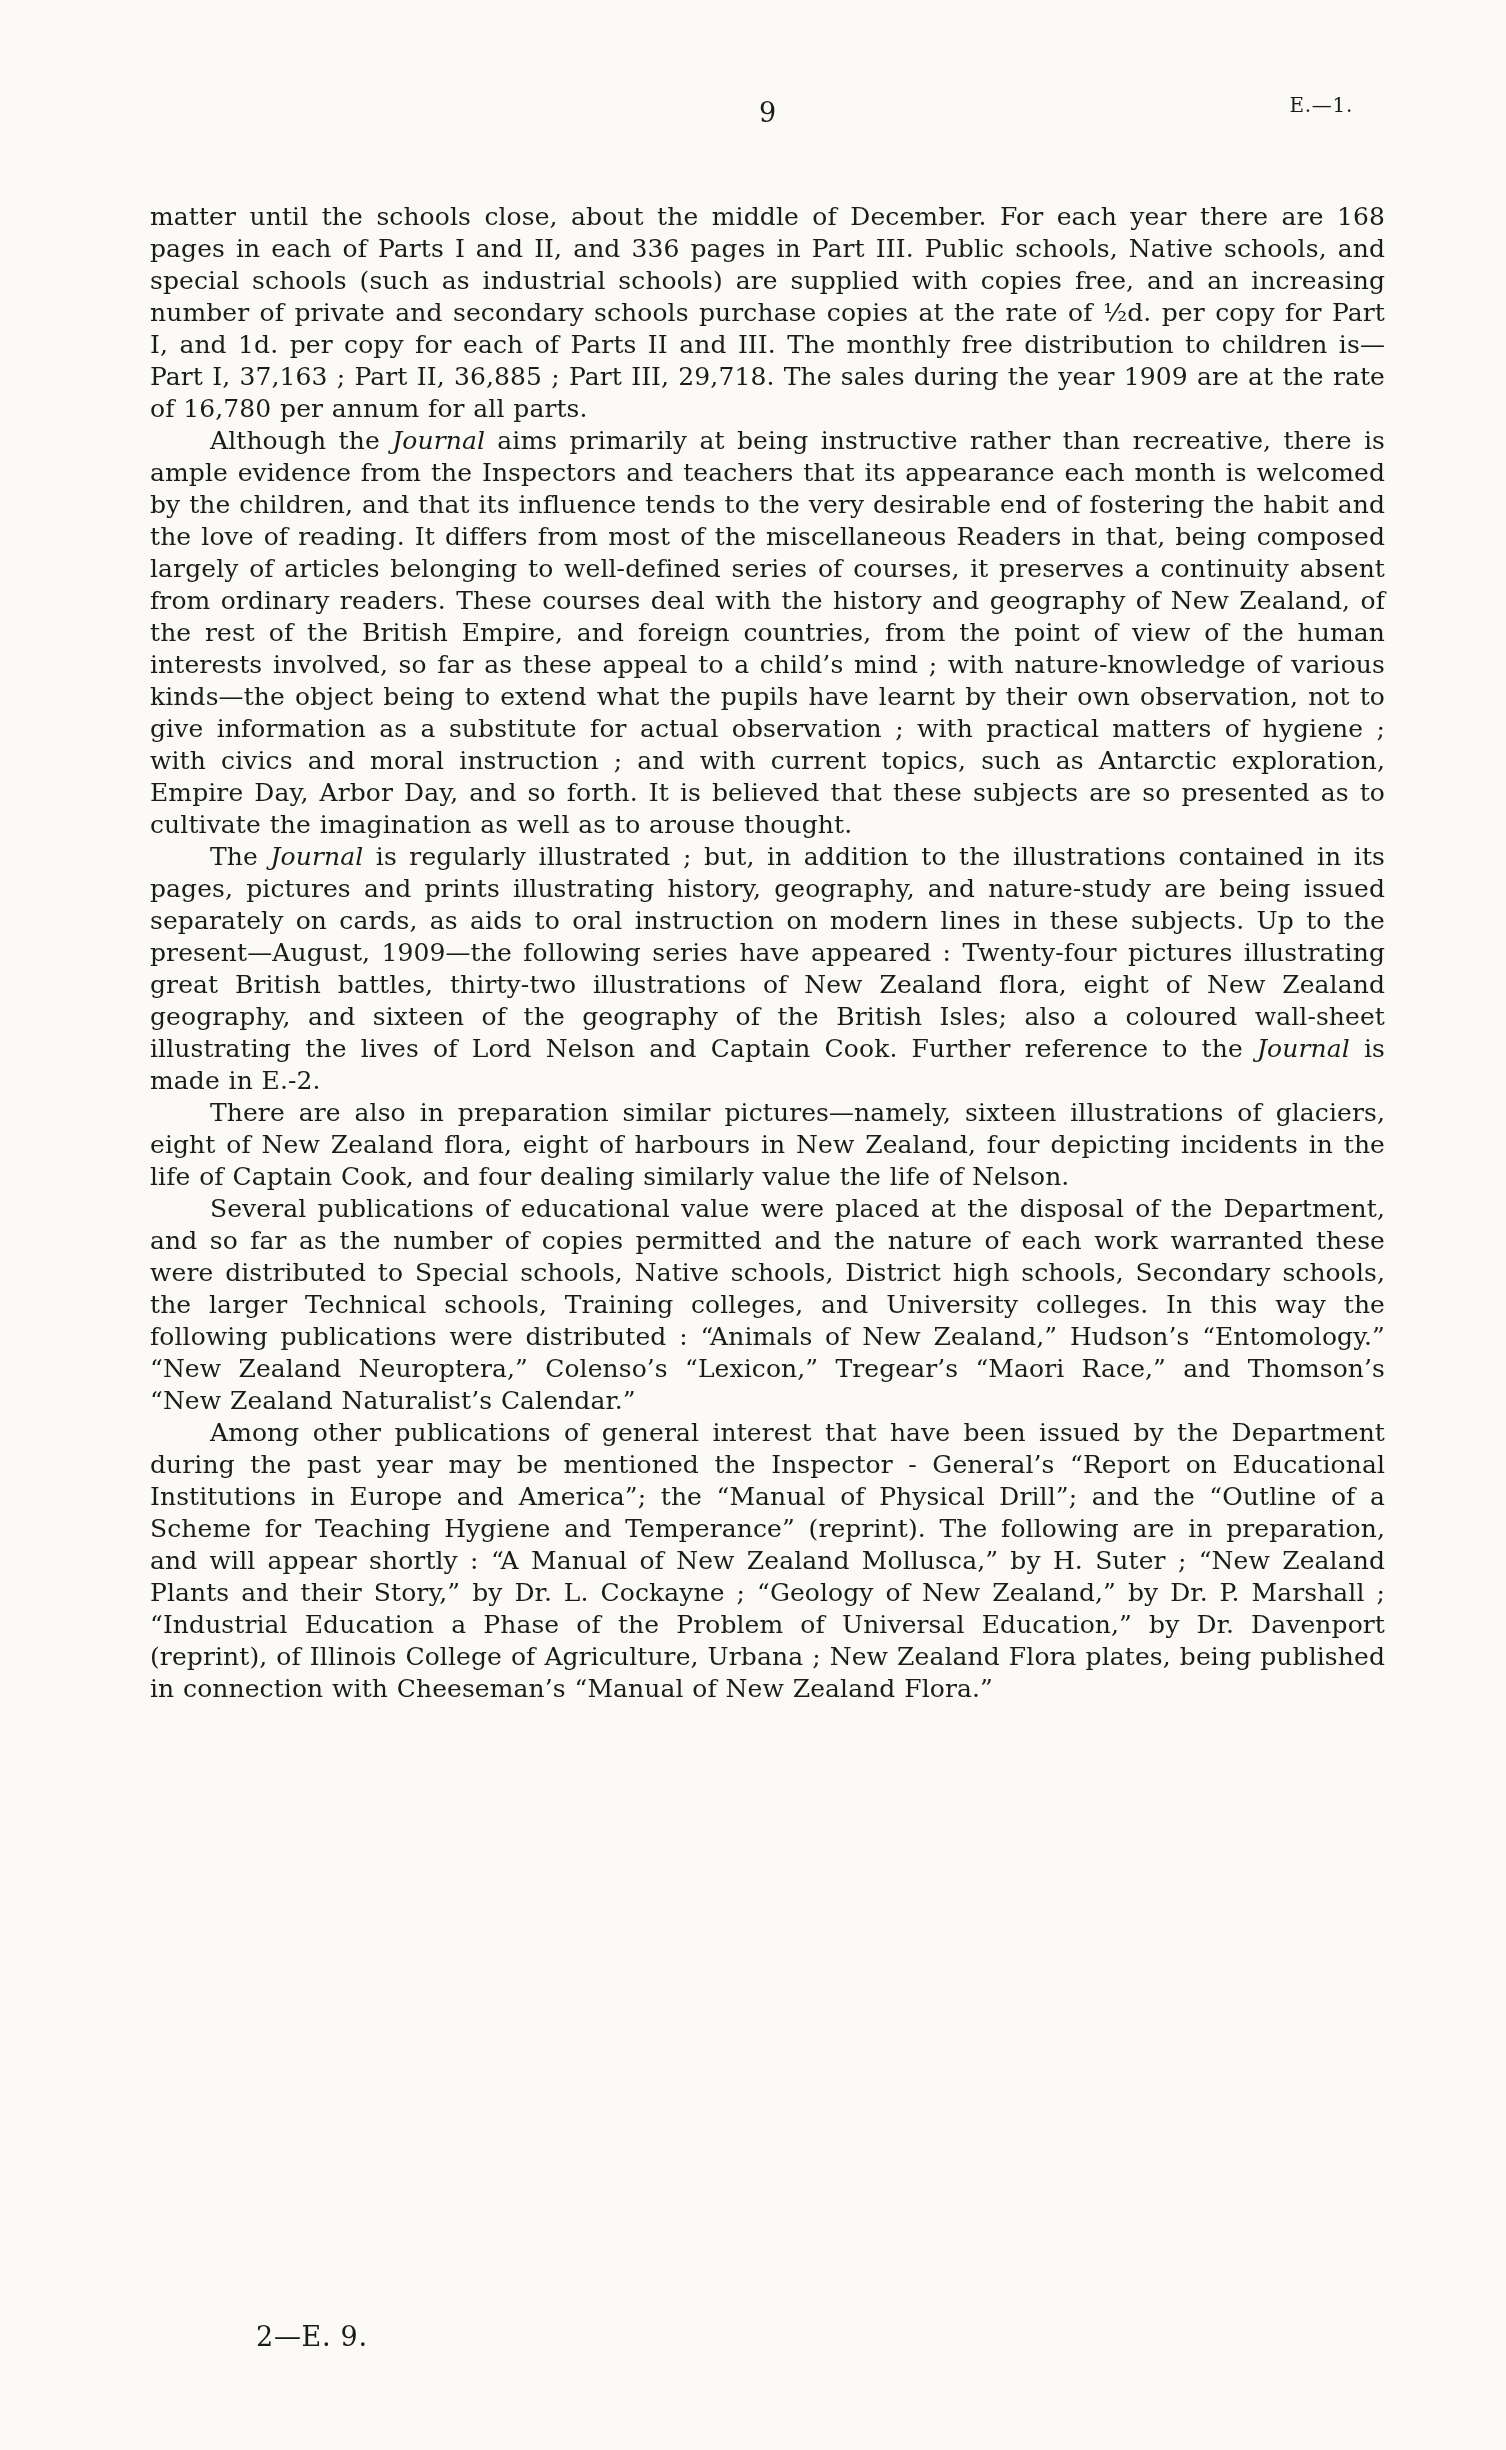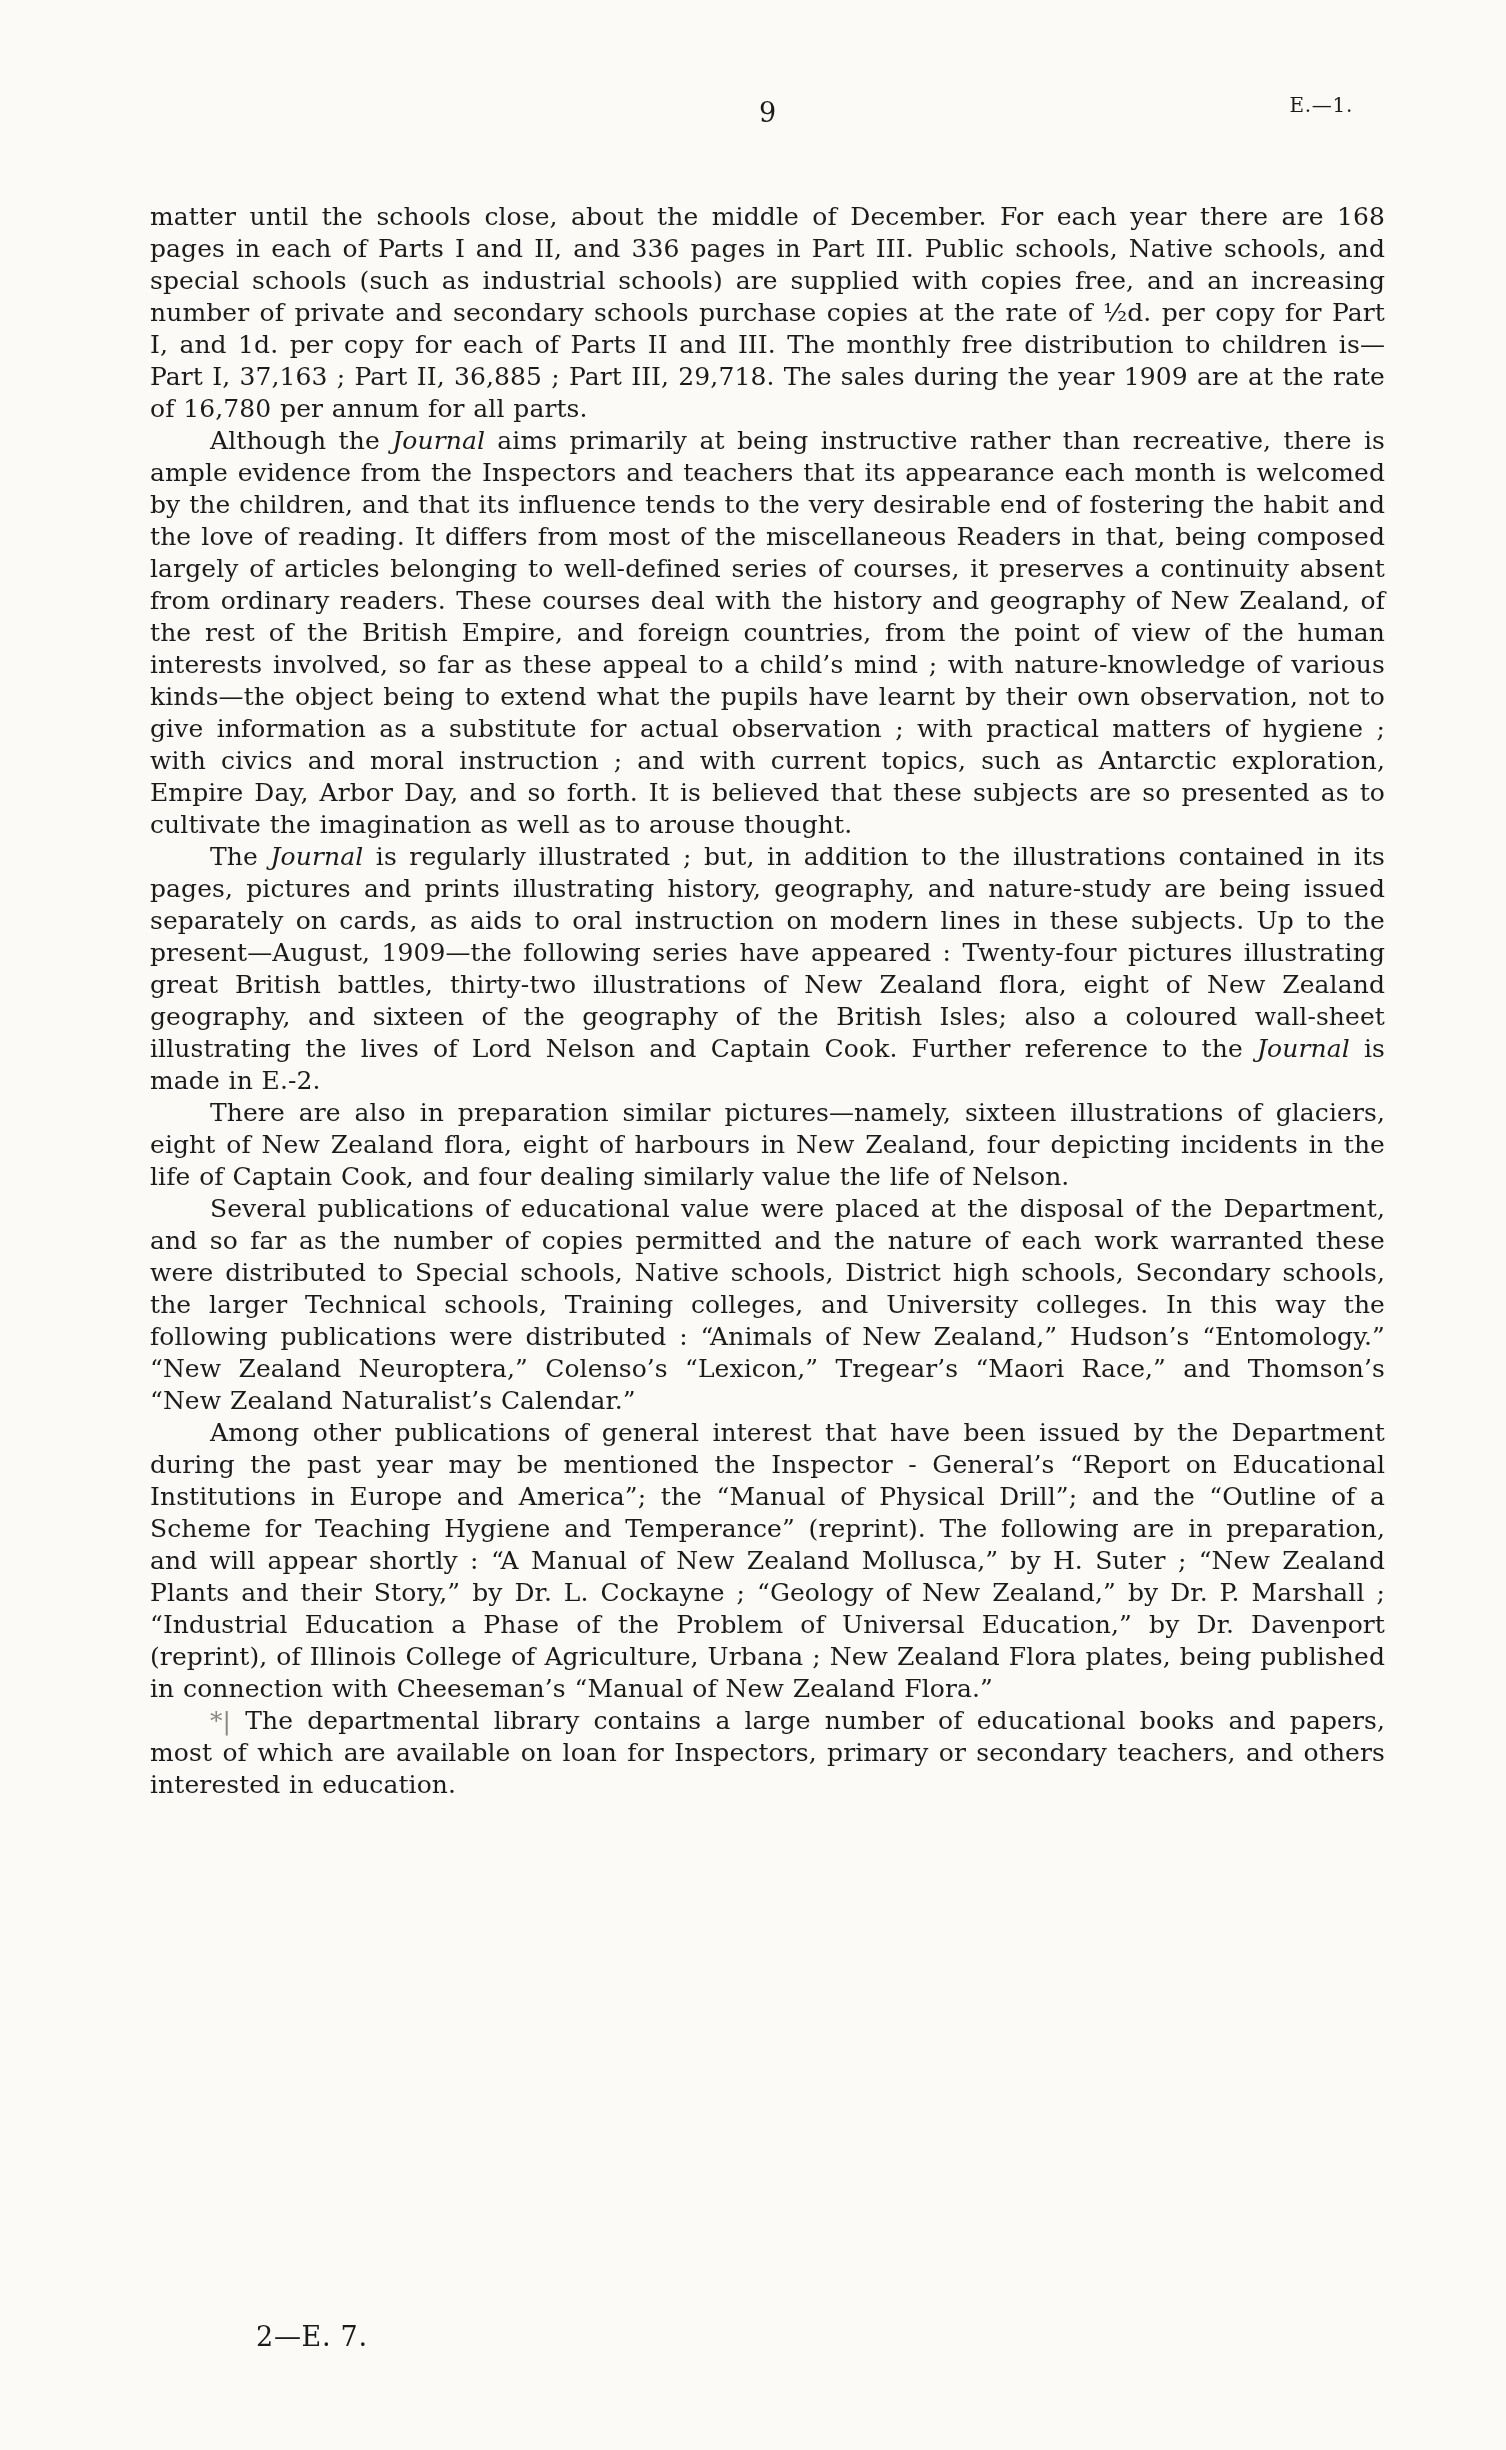--- a/index.html
+++ b/index.html
@@ -84,21 +84,20 @@
     <span class="doc-ref">E.—1.</span>
   </div>
 
   <div class="body-text">
       <p class="para"><span>matter until the schools close, about the middle of December. For each year there are 168 pages in each of Parts I and II, and 336 pages in Part III. Public schools, Native schools, and special schools (such as industrial schools) are supplied with copies free, and an increasing number of private and secondary schools purchase copies at the rate of ½d. per copy for Part I, and 1d. per copy for each of Parts II and III. The monthly free distribution to children is—Part I, 37,163 ; Part II, 36,885 ; Part III, 29,718. The sales during the year 1909 are at the rate of 16,780 per annum for all parts.</span></p>
       <p class="para indent"><span>Although the </span><span class="italic">Journal</span><span> aims primarily at being instructive rather than recreative, there is ample evidence from the Inspectors and teachers that its appearance each month is welcomed by the children, and that its influence tends to the very desirable end of fostering the habit and the love of reading. It differs from most of the miscellaneous Readers in that, being composed largely of articles belonging to well-defined series of courses, it preserves a continuity absent from ordinary readers. These courses deal with the history and geography of New Zealand, of the rest of the British Empire, and foreign countries, from the point of view of the human interests involved, so far as these appeal to a child’s mind ; with nature-knowledge of various kinds—the object being to extend what the pupils have learnt by their own observation, not to give information as a substitute for actual observation ; with practical matters of hygiene ; with civics and moral instruction ; and with current topics, such as Antarctic exploration, Empire Day, Arbor Day, and so forth. It is believed that these subjects are so presented as to cultivate the imagination as well as to arouse thought.</span></p>
       <p class="para indent"><span>The </span><span class="italic">Journal</span><span> is regularly illustrated ; but, in addition to the illustrations contained in its pages, pictures and prints illustrating history, geography, and nature-study are being issued separately on cards, as aids to oral instruction on modern lines in these subjects. Up to the present—August, 1909—the following series have appeared : Twenty-four pictures illustrating great British battles, thirty-two illustrations of New Zealand flora, eight of New Zealand geography, and sixteen of the geography of the British Isles; also a coloured wall-sheet illustrating the lives of Lord Nelson and Captain Cook. Further reference to the </span><span class="italic">Journal</span><span> is made in E.-2.</span></p>
       <p class="para indent"><span>There are also in preparation similar pictures—namely, sixteen illustrations of glaciers, eight of New Zealand flora, eight of harbours in New Zealand, four depicting incidents in the life of Captain Cook, and four dealing similarly value the life of Nelson.</span></p>
       <p class="para indent"><span>Several publications of educational value were placed at the disposal of the Department, and so far as the number of copies permitted and the nature of each work warranted these were distributed to Special schools, Native schools, District high schools, Secondary schools, the larger Technical schools, Training colleges, and University colleges. In this way the following publications were distributed : “Animals of New Zealand,” Hudson’s “Entomology.” “New Zealand Neuroptera,” Colenso’s “Lexicon,” Tregear’s “Maori Race,” and Thomson’s “New Zealand Naturalist’s Calendar.”</span></p>
       <p class="para indent"><span>Among other publications of general interest that have been issued by the Department during the past year may be mentioned the Inspector - General’s “Report on Educational Institutions in Europe and America”; the “Manual of Physical Drill”; and the “Outline of a Scheme for Teaching Hygiene and Temperance” (reprint). The following are in preparation, and will appear shortly : “A Manual of New Zealand Mollusca,” by H. Suter ; “New Zealand Plants and their Story,” by Dr. L. Cockayne ; “Geology of New Zealand,” by Dr. P. Marshall ; “Industrial Education a Phase of the Problem of Universal Education,” by Dr. Davenport (reprint), of Illinois College of Agriculture, Urbana ; New Zealand Flora plates, being published in connection with Cheeseman’s “Manual of New Zealand Flora.”</span></p>
-      <p class="para indent"><span class="faint">*| </span><span>The departmental library contains a large number of educational books and papers, most of which are available on loan for Inspectors, primary or secondary teachers, and others interested in education.</span></p>
     </div>
 
   <div class="footer">
-    <span>2—E. 7.</span>
+    <span>2—E. 9.</span>
   </div>
 
 </div>
 
 
 </body></html>

